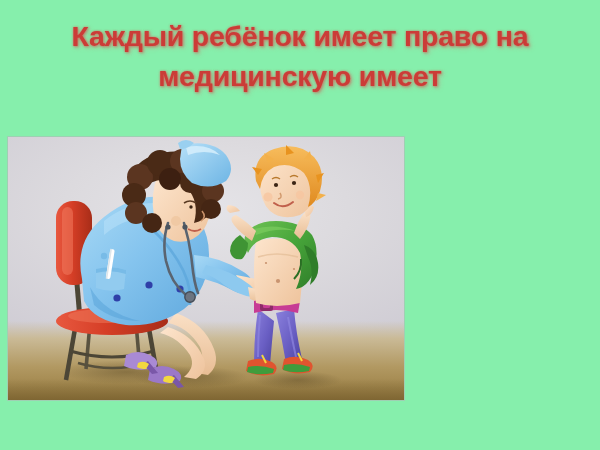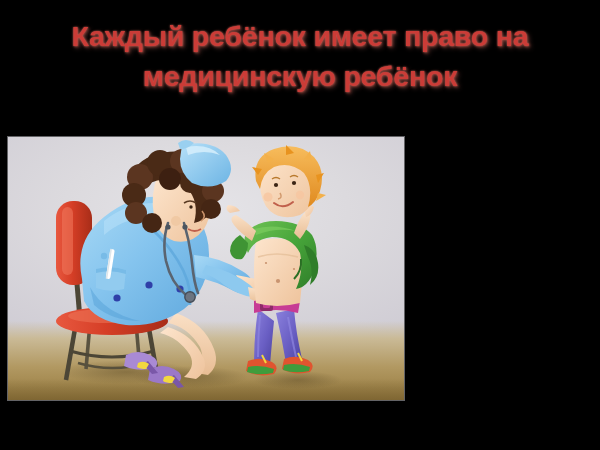--- a/index.html
+++ b/index.html
@@ -13,21 +13,21 @@
     font-family: "Liberation Sans", sans-serif;
     overflow: hidden;
     position: relative;
   }
 
   #slide {
     position: absolute;
     left: 0; top: 0;
     width: 600px;
     height: 450px;
-    background: #000000;
+    background: #86efac;
   }
 
   
   #title-block {
     position: absolute;
     left: 0;
     top: 18px;
     width: 600px;
     text-align: center;
     line-height: 1.28;
@@ -84,21 +84,21 @@
   
   .sr { position:absolute; width:1px; height:1px; overflow:hidden; clip:rect(0 0 0 0); }
 </style>
 </head>
 <body>
 
 <div id="slide">
 
   <div id="title-block">
     <span class="title-line">Каждый ребёнок имеет право на</span>
-    <span class="title-line">медицинскую ребёнок</span>
+    <span class="title-line">медицинскую имеет</span>
   </div>
 
   <div id="illustration">
 
     <div class="scene-wall"></div>
     <div class="scene-floor"></div>
     <div class="scene-floor-shadow"></div>
 
     <svg class="art" viewBox="0 0 396 263" preserveAspectRatio="none">
       <defs>

